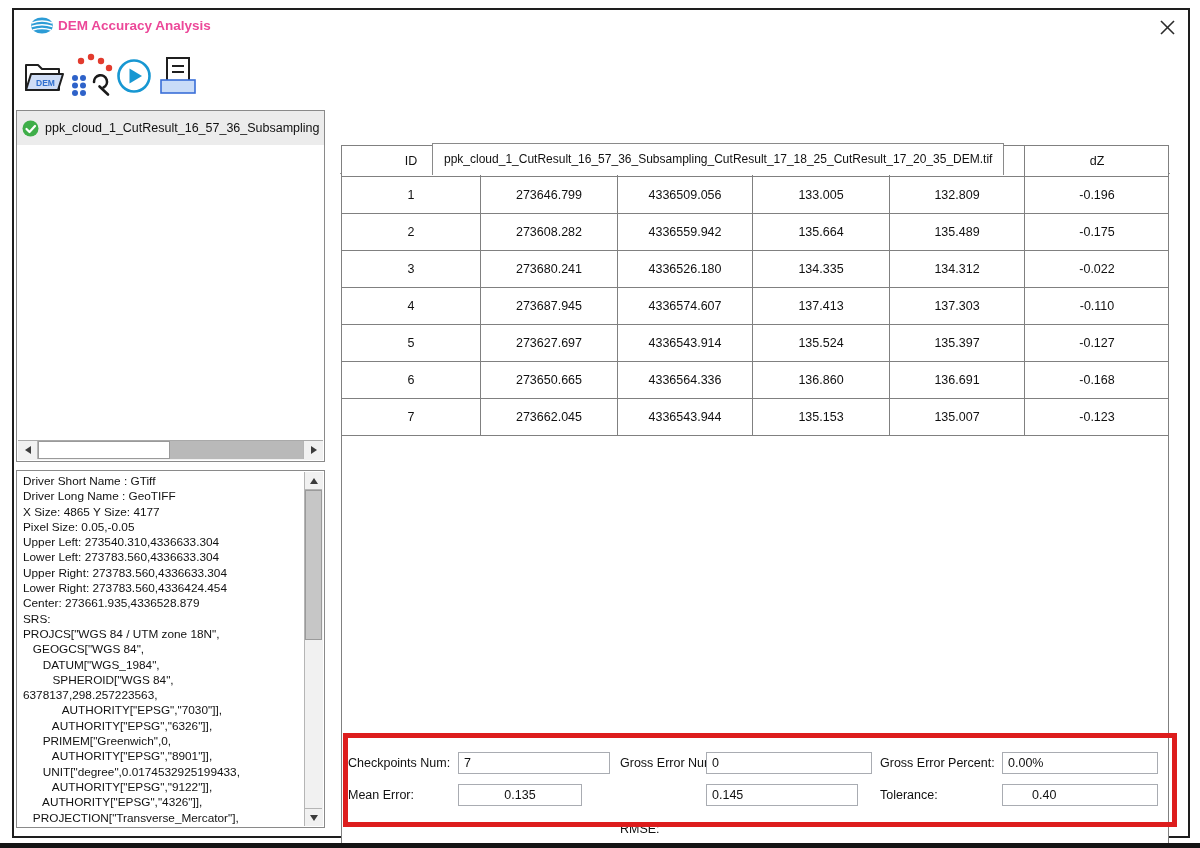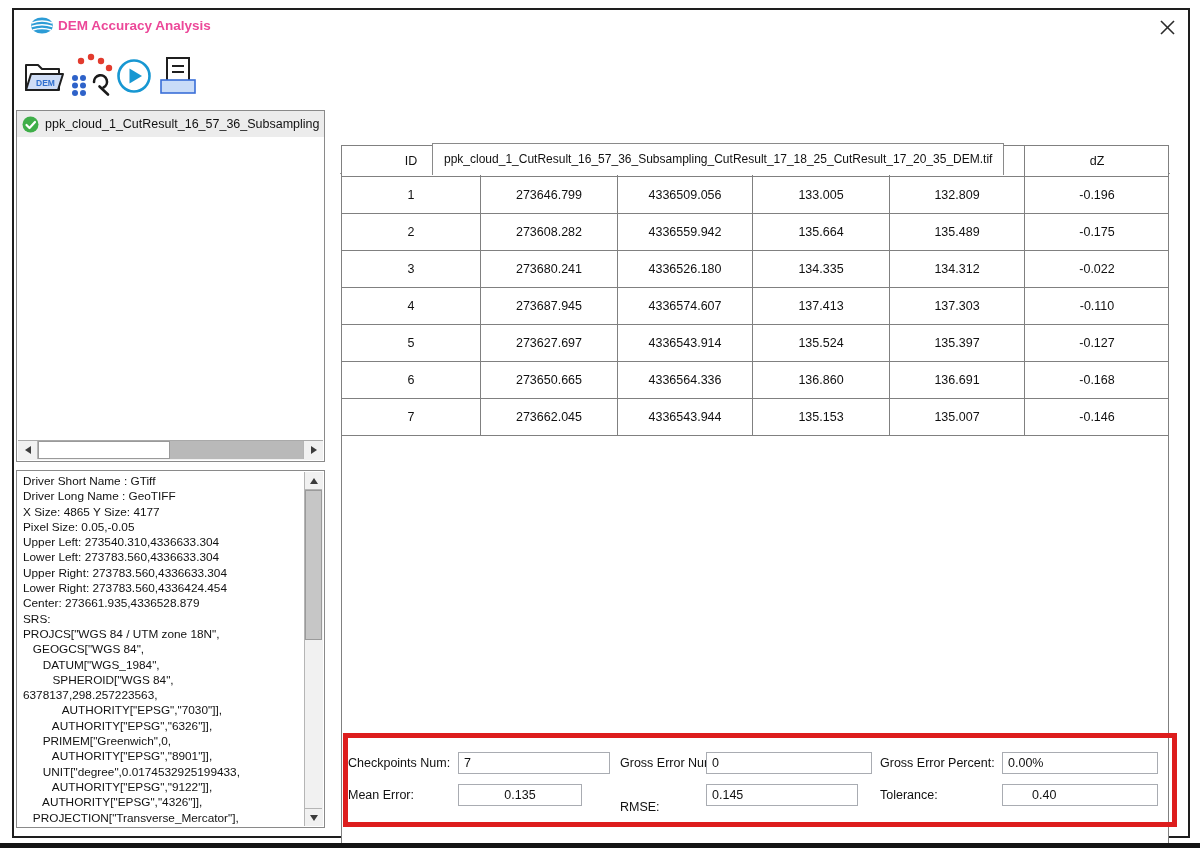--- a/index.html
+++ b/index.html
@@ -14,21 +14,21 @@
 
   
   .toolbar-btn{position:absolute;cursor:pointer;}
   .tb-open{left:8px;top:46px;width:44px;height:40px;}
   .tb-points{left:54px;top:42px;width:48px;height:46px;}
   .tb-run{left:102px;top:48px;width:36px;height:36px;}
   .tb-report{left:144px;top:45px;width:40px;height:42px;}
 
   
   .file-list{position:absolute;left:2px;top:100px;width:309px;height:352px;border:1px solid #8a8a8a;background:#fff;box-sizing:border-box;}
-  .file-item{height:26px;display:flex;align-items:center;gap:6px;padding-left:5px;background:#ececec;white-space:nowrap;overflow:hidden;font-size:12.5px;}
+  .file-item{height:34px;display:flex;align-items:center;gap:6px;padding-left:5px;background:#ececec;white-space:nowrap;overflow:hidden;font-size:12.5px;}
   .file-item .name{white-space:nowrap;overflow:hidden;}
   .hscroll{position:absolute;left:1px;right:1px;bottom:1px;height:19px;background:#f1f1f1;border-top:1px solid #a9a9a9;}
   .hs-btn{position:absolute;top:0;width:19px;height:18px;background:#f1f1f1;display:flex;align-items:center;justify-content:center;}
   .hs-left{left:0;border-right:1px solid #b5b5b5;}
   .hs-right{right:0;border-left:1px solid #b5b5b5;}
   .hs-track{position:absolute;left:20px;right:20px;top:0;height:18px;background:#b9b9b9;}
   .hs-thumb{position:absolute;left:0;top:0;width:132px;height:18px;background:#ffffff;border:1px solid #9a9a9a;box-sizing:border-box;}
   .tri-left{width:0;height:0;border-top:4px solid transparent;border-bottom:4px solid transparent;border-right:6px solid #3c3c3c;}
   .tri-right{width:0;height:0;border-top:4px solid transparent;border-bottom:4px solid transparent;border-left:6px solid #3c3c3c;}
   .tri-up{width:0;height:0;border-left:4px solid transparent;border-right:4px solid transparent;border-bottom:6px solid #3c3c3c;}
@@ -256,36 +256,36 @@
             <td>136.860</td>
             <td>136.691</td>
             <td>-0.168</td>
           </tr>
           <tr>
             <td>7</td>
             <td>273662.045</td>
             <td>4336543.944</td>
             <td>135.153</td>
             <td>135.007</td>
-            <td>-0.146</td>
+            <td>-0.123</td>
           </tr>
         </tbody>
     </table>
   </div>
 
   <span class="stat-label" style="left:334px;top:746px;">Checkpoints Num:</span>
   <input class="stat-input" style="left: 444px; top: 742px; width: 152px;" value="7">
   <span class="stat-label" style="left:606px;top:746px;">Gross Error Num:</span>
   <input class="stat-input" style="left: 692px; top: 742px; width: 166px;" value="0">
   <span class="stat-label" style="left:866px;top:746px;">Gross Error Percent:</span>
   <input class="stat-input" style="left: 988px; top: 742px; width: 156px;" value="0.00%">
 
   <span class="stat-label" style="left:334px;top:778px;">Mean Error:</span>
   <input class="stat-input" style="left: 444px; top: 774px; width: 124px; text-align: center;" value="0.135">
-  <span class="stat-label" style="left:606px;top:790px;">RMSE:</span>
+  <span class="stat-label" style="left:606px;top:812px;">RMSE:</span>
   <input class="stat-input" style="left: 692px; top: 774px; width: 152px;" value="0.145">
   <span class="stat-label" style="left:866px;top:778px;">Tolerance:</span>
   <input class="stat-input" style="left: 988px; top: 774px; width: 156px; padding-left: 29px;" value="0.40">
 
   <div class="red-rect"></div>
 
 </div>
 
 <div class="bottom-strip"></div>
 

